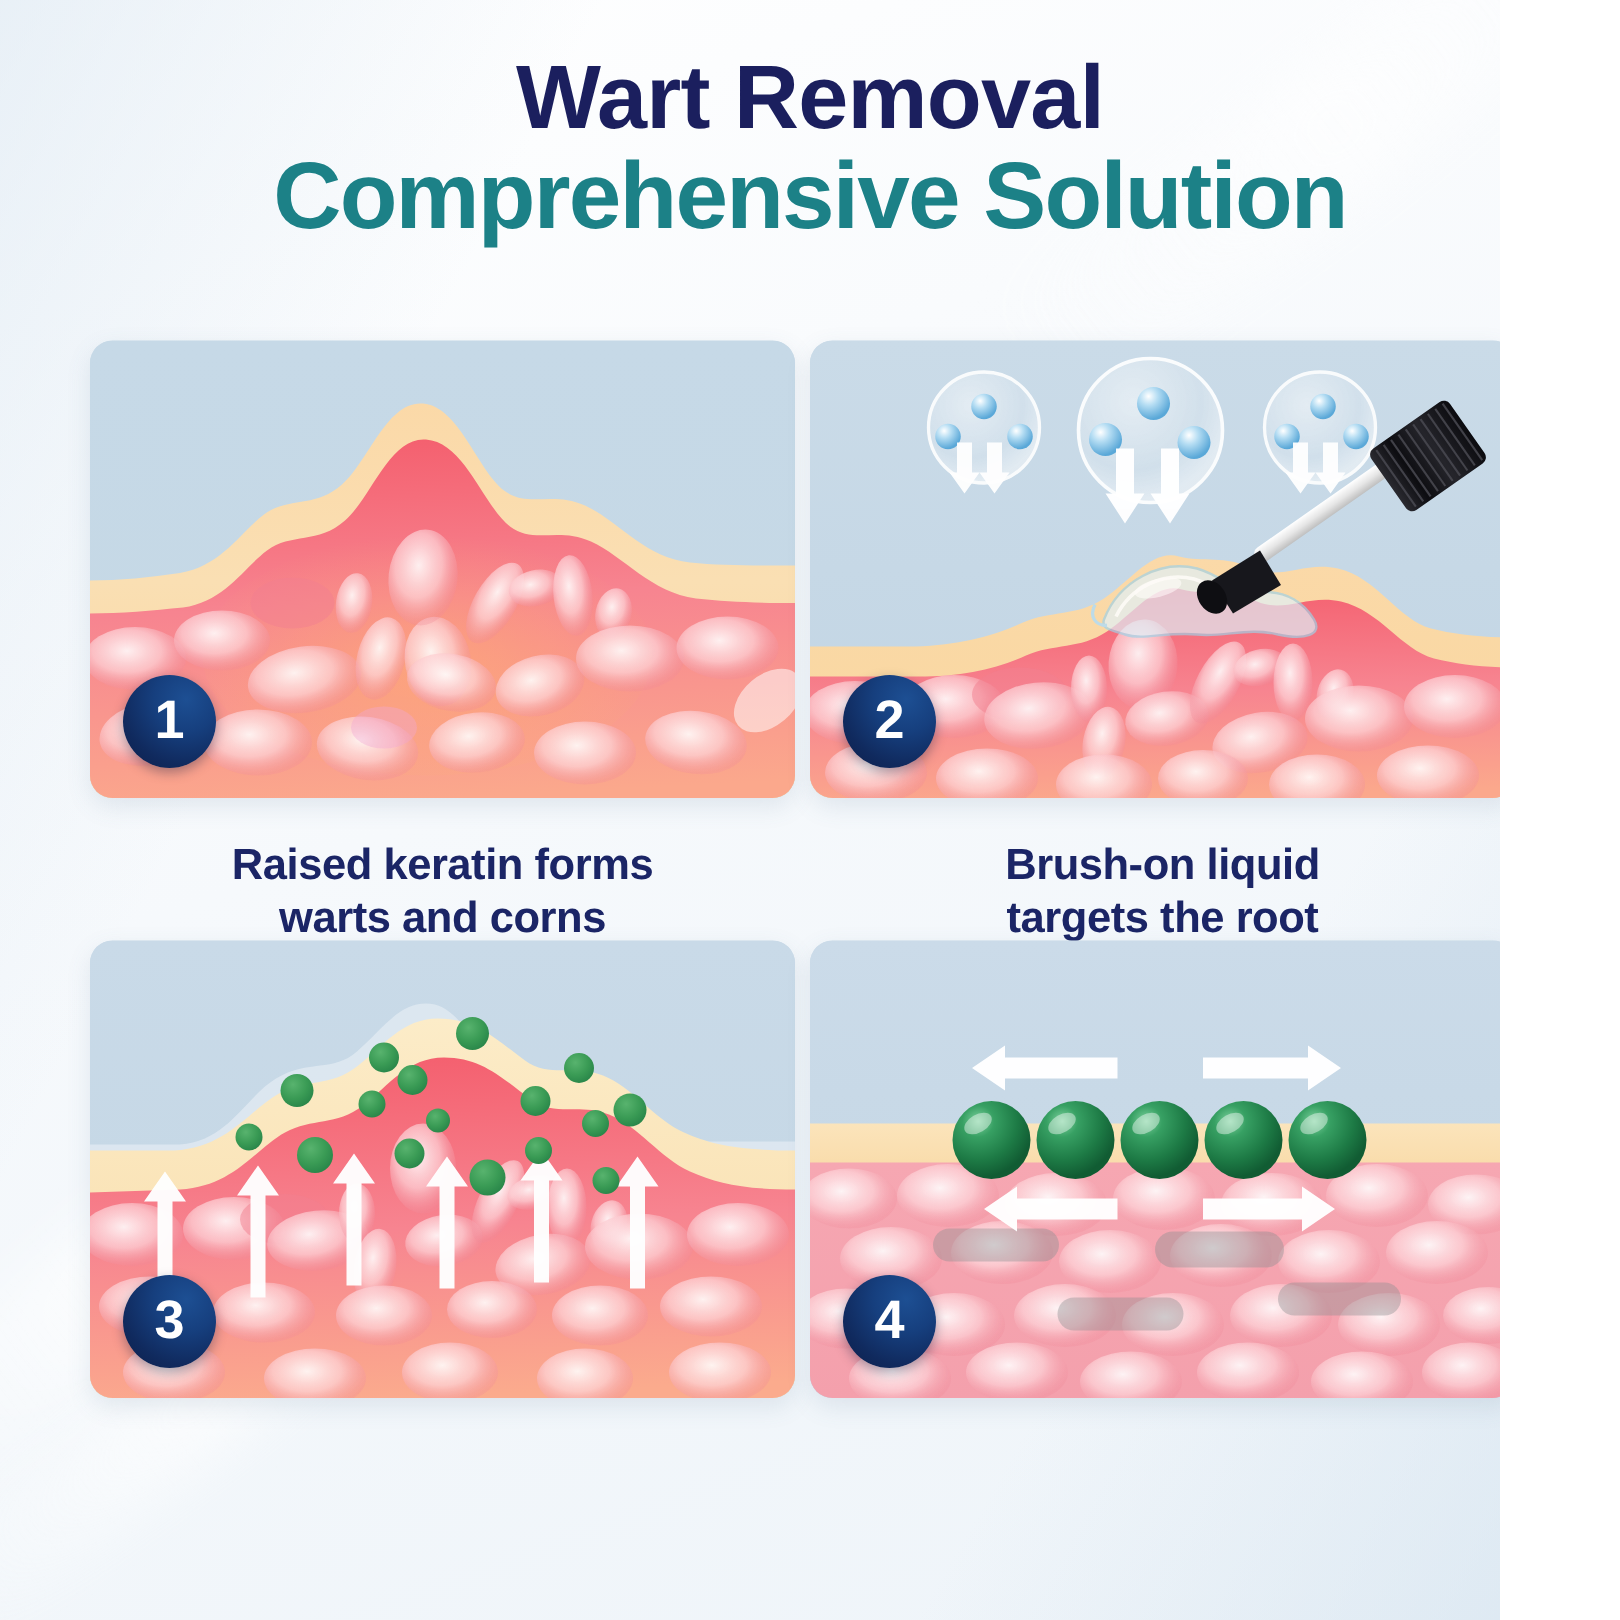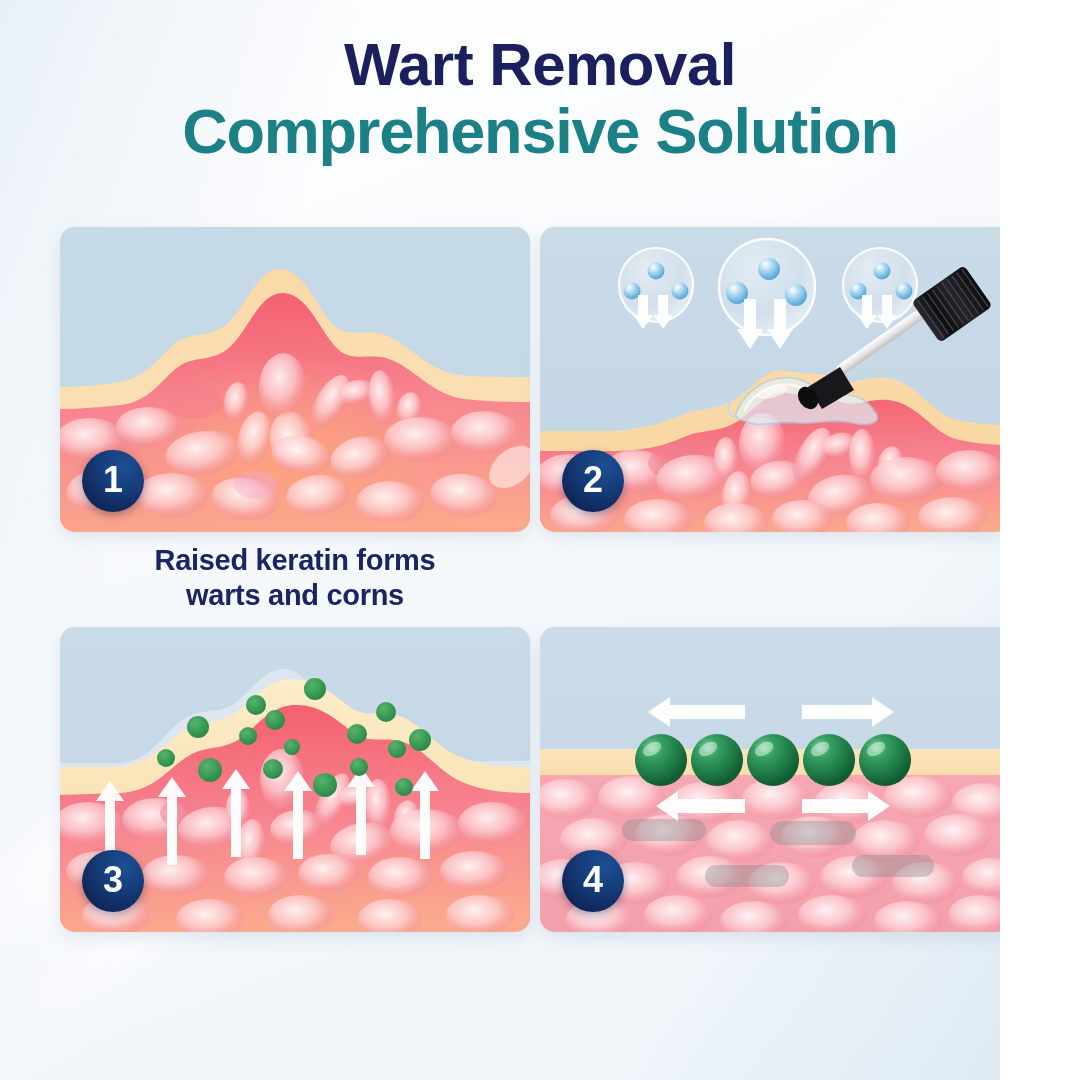--- a/index.html
+++ b/index.html
@@ -98,21 +98,21 @@
     color: #ffffff;
     font-size: 36px;
     font-weight: 700;
     line-height: 1;
     margin-top: -2px;
   }
 
   
   .caption {
     width: 470px;
-    margin-top: 11px;
+    margin-top: 28px;
     text-align: center;
     color: #1b2566;
     font-size: 29px;
     font-weight: 700;
     line-height: 1.22;
     letter-spacing: -0.3px;
     white-space: pre-line;
   }
 
   
@@ -369,20 +369,22 @@
                 <line x1="434" y1="54" x2="434" y2="100"></line>
                   <line x1="440" y1="54" x2="440" y2="100"></line>
               </g>
             </g>
           </g>
         </svg>
         <div class="badge">
           <span class="badge-num">2</span>
         </div>
       </div>
+      <div class="caption">Brush-on liquid
+targets the root</div>
     </div>
 
     <div class="cell">
       <div class="panel">
         <svg class="scene-svg" viewBox="0 0 470 305" preserveAspectRatio="none">
           <defs>
             <linearGradient id="sky3" x1="0" y1="0" x2="0" y2="1">
               <stop offset="0%" stop-color="#c9dae8"></stop>
                 <stop offset="100%" stop-color="#c3d6e4"></stop>
             </linearGradient>

